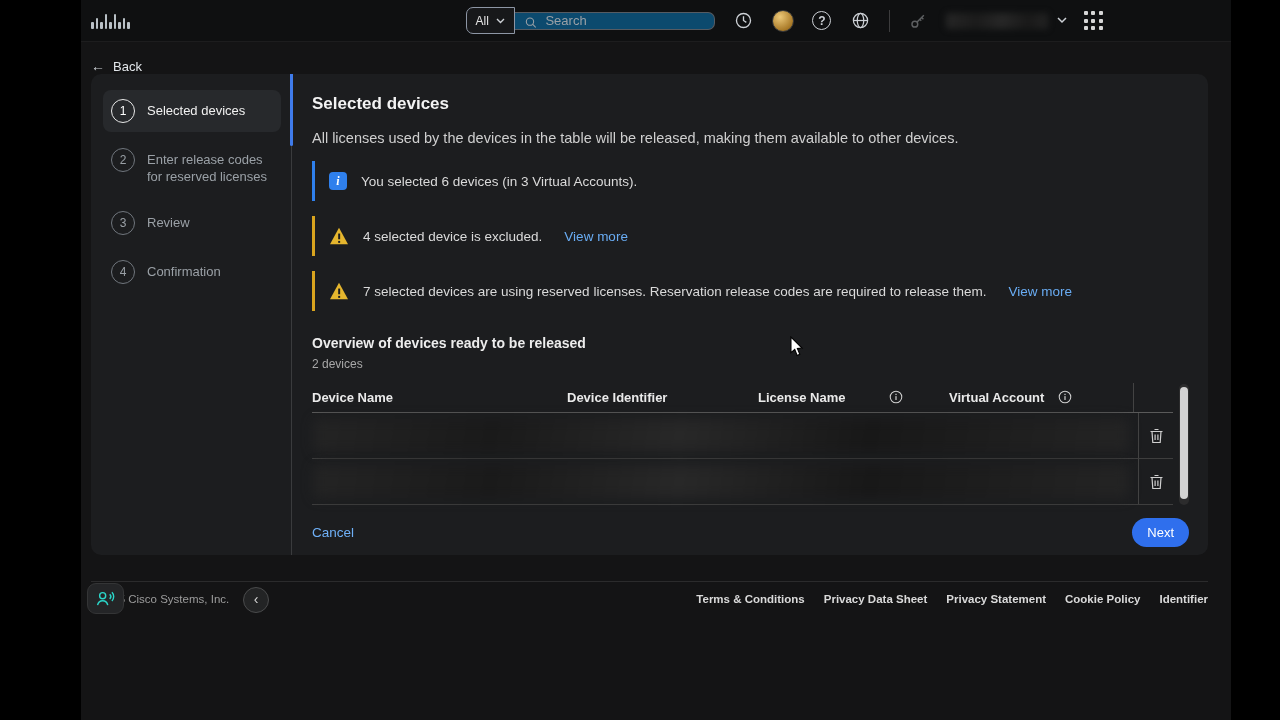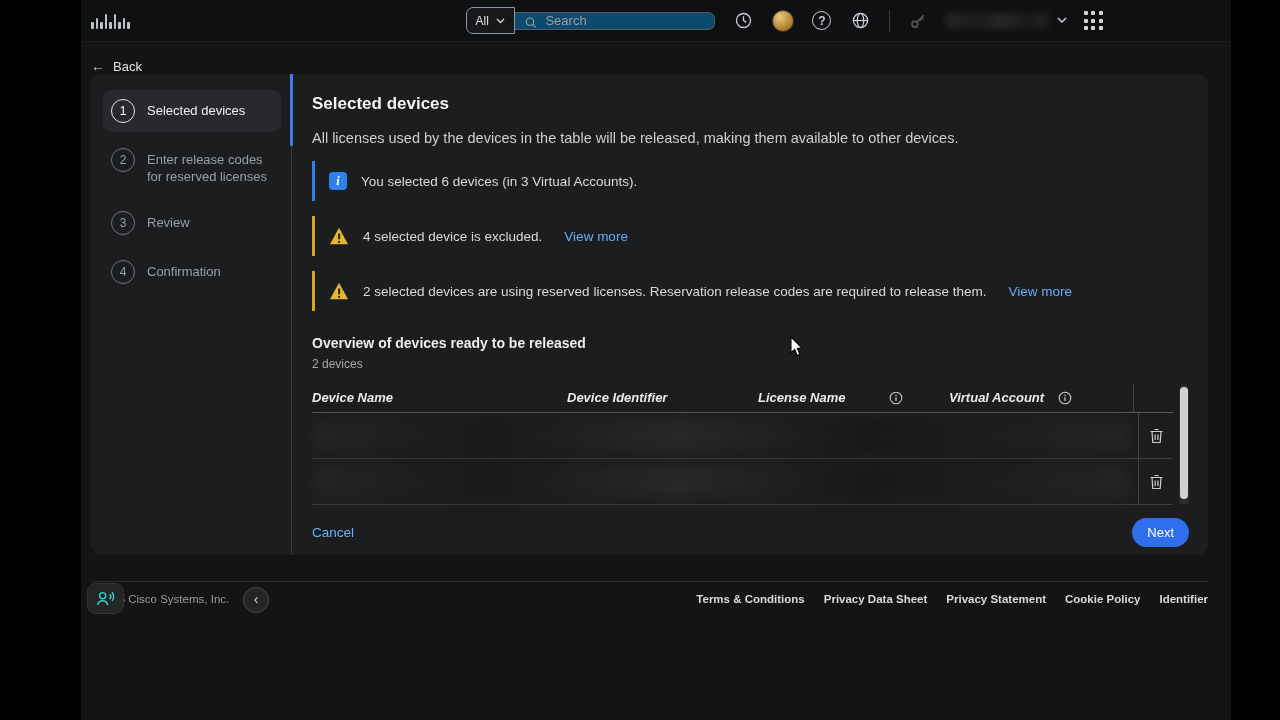--- a/index.html
+++ b/index.html
@@ -88,21 +88,21 @@
     font-size:12px; font-weight:700; font-family:"Liberation Serif", serif; font-style:italic; }
   .alert .link { color:#69acf3; margin-left:8px; cursor:pointer; }
 
   .ov-title { margin-top:24px; font-size:14px; font-weight:700; color:#ededed; }
   .ov-count { margin-top:6px; font-size:12px; color:#a8a8a8; }
 
   
   .table { margin-top:12px; position:relative; padding-right:16px; }
   .thead { display:flex; align-items:center; height:30px; border-bottom:1px solid #5a5a5a;
     font-size:13px; font-weight:700; color:#eaeaea; }
-  .th { display:flex; align-items:flex-end; gap:6px;font-style:italic; }
+  .th { display:flex; align-items:flex-start; gap:6px; }
   .c1 { width:255px; } .c2 { width:191px; } .c3 { width:191px;gap:44px; } .c4 { width:184px;gap:14px; }
   .c5 { width:35px; align-self:stretch; border-left:1px solid #434343; display:flex; align-items:center; justify-content:center; flex:none; }
   .trow { display:flex; align-items:center; height:46px; border-bottom:1px solid #3e3e3e; }
   .blob { flex:1; align-self:stretch; margin:6px 10px 6px 2px; border-radius:6px;
     background:linear-gradient(100deg,#242424 0%,#1a1a1a 22%,#282828 45%,#181818 68%,#242424 100%);
     filter:blur(6px); }
   .trash-btn { width:26px; height:26px; display:flex; align-items:center; justify-content:center; cursor:pointer; }
   .scrollbar { position:absolute; right:0; top:1px; width:10px; height:121px; background:#2c2c2d; border-radius:5px; }
   .scroll-thumb { position:absolute; top:3px; left:1px; width:8px; height:112px; background:#d2d2d2; border-radius:4px; cursor:grab; }
 
@@ -256,21 +256,21 @@
         <span>4 selected device is excluded.</span>
         <span class="link">View more</span>
       </div>
 
       <div class="alert warn">
         <svg width="20" height="18" viewBox="0 0 24 22">
             <path d="M12 1 L23 21 H1 Z" fill="#e5b62e"></path>
             <rect x="11" y="8" width="2.4" height="7" fill="#1c1d1f"></rect>
             <rect x="11" y="17" width="2.4" height="2.4" fill="#1c1d1f"></rect>
           </svg>
-        <span>2 selected devices are using reserved licenses. Reservation release codes are required to release them.</span>
+        <span>7 selected devices are using reserved licenses. Reservation release codes are required to release them.</span>
         <span class="link">View more</span>
       </div>
 
       <div class="ov-title">Overview of devices ready to be released</div>
       <div class="ov-count">2 devices</div>
 
       <div class="table">
         <div class="thead">
           <div class="th c1">
               <span>Device Name</span>

